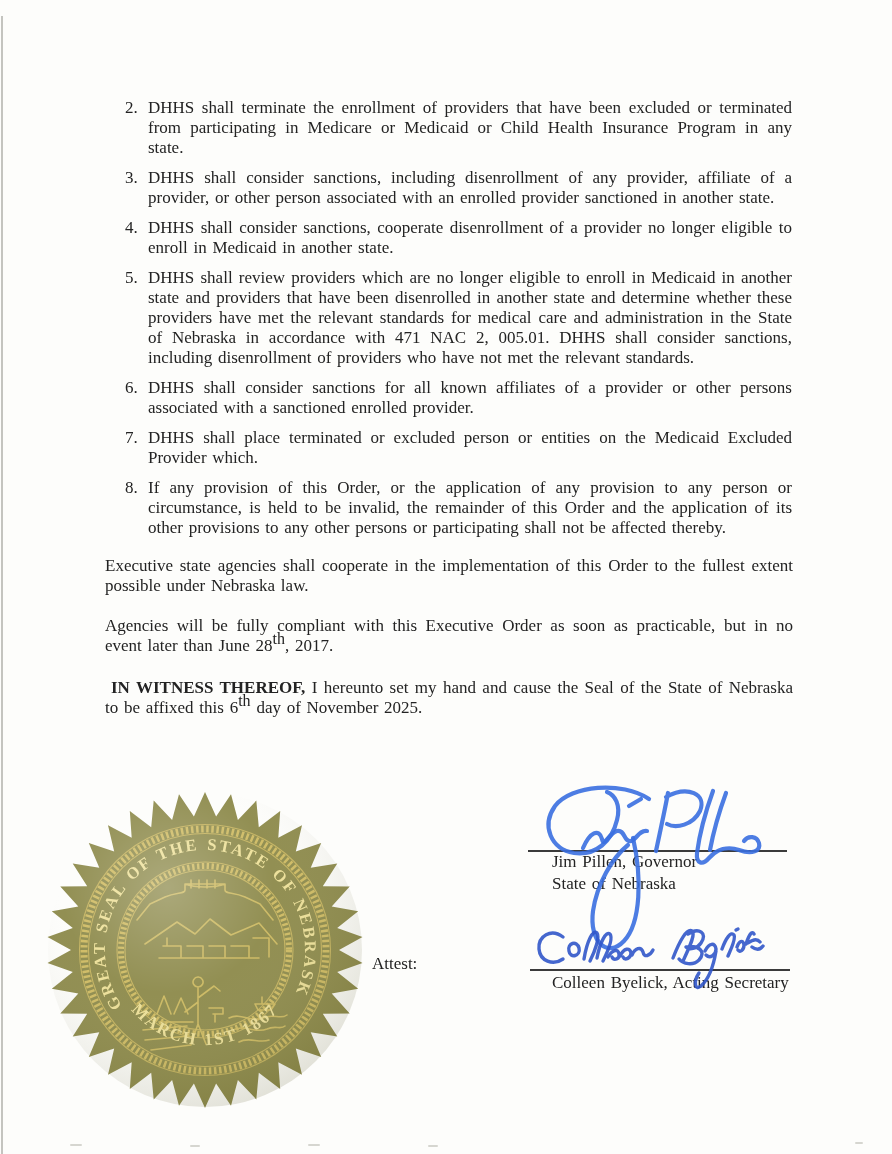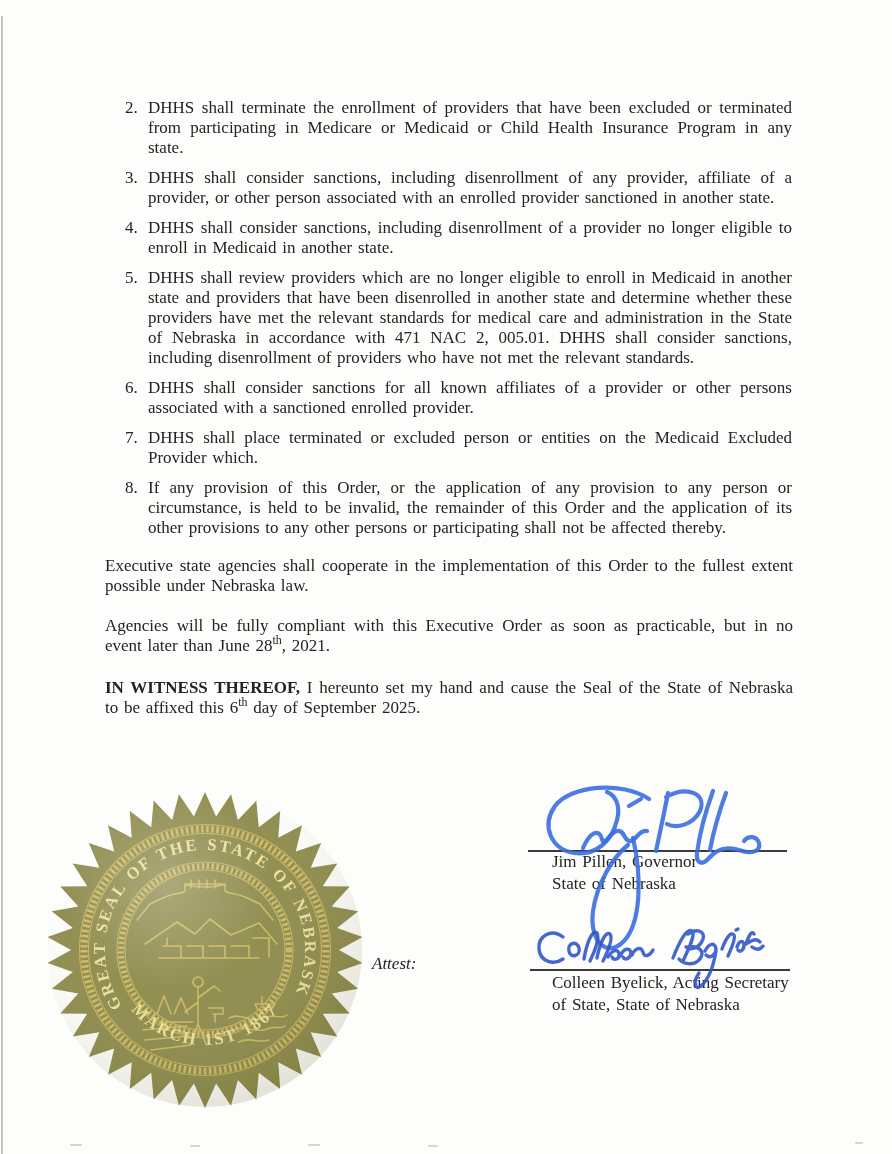--- a/index.html
+++ b/index.html
@@ -19,31 +19,31 @@
 
   
   .content{position:absolute;left:0;top:98px;right:0;}
   .list{margin-left:125px;width:667px;}
   .li{display:flex;margin-bottom:10px;text-align:justify;}
   .num{flex:none;width:23px;}
   .litxt{flex:1;}
   .para{margin:18px 0 0 105px;width:688px;text-align:justify;}
   .para.p2{margin-top:20px;}
   .para.p3{margin-top:22px;}
-  .b{font-weight:bold;}
-  .sup{vertical-align:super;font-size:12px;line-height:0;}
+  .b{font-weight:bold;margin-left:6px;}
+  .sup{vertical-align:super;font-size:16px;line-height:0;}
 
   
   .sigline{position:absolute;height:1.5px;background:#3b3b3b;}
   .sigline.l1{left:528px;top:850px;width:259px;}
   .sigline.l2{left:530px;top:969px;width:260px;}
   .sigtext{position:absolute;line-height:22px;}
   .gov{left:552px;top:851px;}
   .sec{left:552px;top:972px;}
-  .attest{left:372px;top:953px;font-style:italic;}
+  .attest{left:372px;top:953px;}
 
   
   .seal{position:absolute;left:47px;top:792px;width:316px;height:316px;z-index:2;}
   .seal .burst{fill:var(--seal_olive,#8b8848);}
   .seal .rope{fill:none;stroke:var(--seal_gold,#cdb95f);}
   .seal .thin{fill:none;stroke:var(--seal_gold,#cdb95f);stroke-width:1.1;opacity:.85;}
   .seal .gold{fill:none;stroke:var(--seal_gold,#cdb95f);stroke-width:1.6;stroke-linecap:round;stroke-linejoin:round;opacity:.95;}
   .seal .sealtxt{fill:var(--seal_text,#ecdf96);font-family:"Liberation Serif",serif;font-weight:bold;}
   .seal .t-top{font-size:16.5px;letter-spacing:2.2px;}
   .seal .t-bot{font-size:17px;letter-spacing:2px;}
@@ -71,21 +71,21 @@
       <div class="li">
         <span class="num">2.</span>
         <span class="litxt">DHHS shall terminate the enrollment of providers that have been excluded or terminated from participating in Medicare or Medicaid or Child Health Insurance Program in any state.</span>
       </div>
       <div class="li">
         <span class="num">3.</span>
         <span class="litxt">DHHS shall consider sanctions, including disenrollment of any provider, affiliate of a provider, or other person associated with an enrolled provider sanctioned in another state.</span>
       </div>
       <div class="li">
         <span class="num">4.</span>
-        <span class="litxt">DHHS shall consider sanctions, including disenrollment of a provider no longer eligible to enroll in Medicaid in another state.</span>
+        <span class="litxt">DHHS shall consider sanctions, cooperate disenrollment of a provider no longer eligible to enroll in Medicaid in another state.</span>
       </div>
       <div class="li">
         <span class="num">5.</span>
         <span class="litxt">DHHS shall review providers which are no longer eligible to enroll in Medicaid in another state and providers that have been disenrolled in another state and determine whether these providers have met the relevant standards for medical care and administration in the State of Nebraska in accordance with 471 NAC 2, 005.01. DHHS shall consider sanctions, including disenrollment of providers who have not met the relevant standards.</span>
       </div>
       <div class="li">
         <span class="num">6.</span>
         <span class="litxt">DHHS shall consider sanctions for all known affiliates of a provider or other persons associated with a sanctioned enrolled provider.</span>
       </div>
       <div class="li">
@@ -93,37 +93,36 @@
         <span class="litxt">DHHS shall place terminated or excluded person or entities on the Medicaid Excluded Provider which.</span>
       </div>
       <div class="li">
         <span class="num">8.</span>
         <span class="litxt">If any provision of this Order, or the application of any provision to any person or circumstance, is held to be invalid, the remainder of this Order and the application of its other provisions to any other persons or participating shall not be affected thereby.</span>
       </div>
     </div>
 
     <p class="para">Executive state agencies shall cooperate in the implementation of this Order to the fullest extent possible under Nebraska law.</p>
 
-    <p class="para p2"><span>Agencies will be fully compliant with this Executive Order as soon as practicable, but in no event later than June 28</span><span class="sup">th</span><span>, 2021.</span></p>
+    <p class="para p2"><span>Agencies will be fully compliant with this Executive Order as soon as practicable, but in no event later than June 28</span><span class="sup">th</span><span>, 2017.</span></p>
 
-    <p class="para p3"><span class="b">IN WITNESS THEREOF,</span><span> I hereunto set my hand and cause the Seal of the State of Nebraska to be affixed this 6</span><span class="sup">th</span><span> day of September 2025.</span></p>
+    <p class="para p3"><span class="b">IN WITNESS THEREOF,</span><span> I hereunto set my hand and cause the Seal of the State of Nebraska to be affixed this 6</span><span class="sup">th</span><span> day of November 2025.</span></p>
   </div>
 
   <div class="sigline l1"></div>
   <div class="sigtext gov">
     <div>Jim Pillen, Governor</div>
     <div>State of Nebraska</div>
   </div>
 
   <div class="sigtext attest">Attest:</div>
 
   <div class="sigline l2"></div>
   <div class="sigtext sec">
     <div>Colleen Byelick, Acting Secretary</div>
-    <div>of State, State of Nebraska</div>
   </div>
 
   <svg class="seal" viewBox="0 0 316 316" aria-hidden="true">
     <defs>
       <radialGradient id="sheen" cx="38%" cy="30%" r="75%">
         <stop offset="0%" stop-color="#ffffff" stop-opacity="0.28"></stop>
         <stop offset="45%" stop-color="#ffffff" stop-opacity="0.06"></stop>
         <stop offset="100%" stop-color="#5d5b2c" stop-opacity="0.18"></stop>
       </radialGradient>
       <path id="sealTopArc" d="M 71.4 208 A 100 100 0 1 1 244.6 208"></path>

